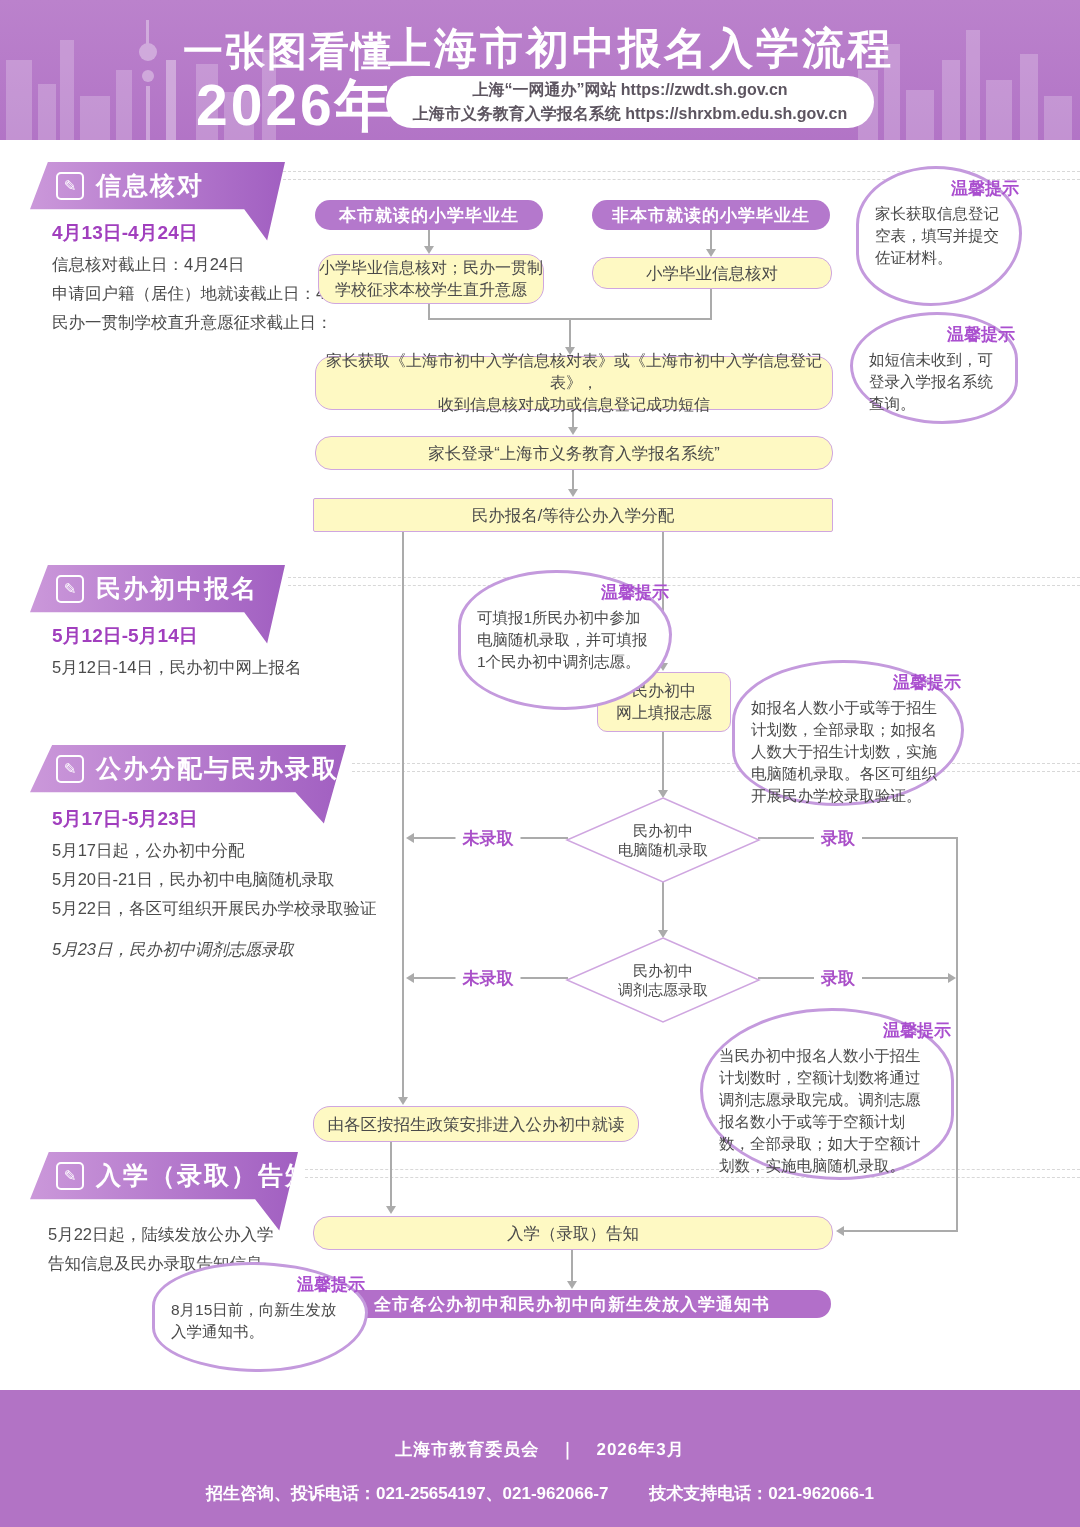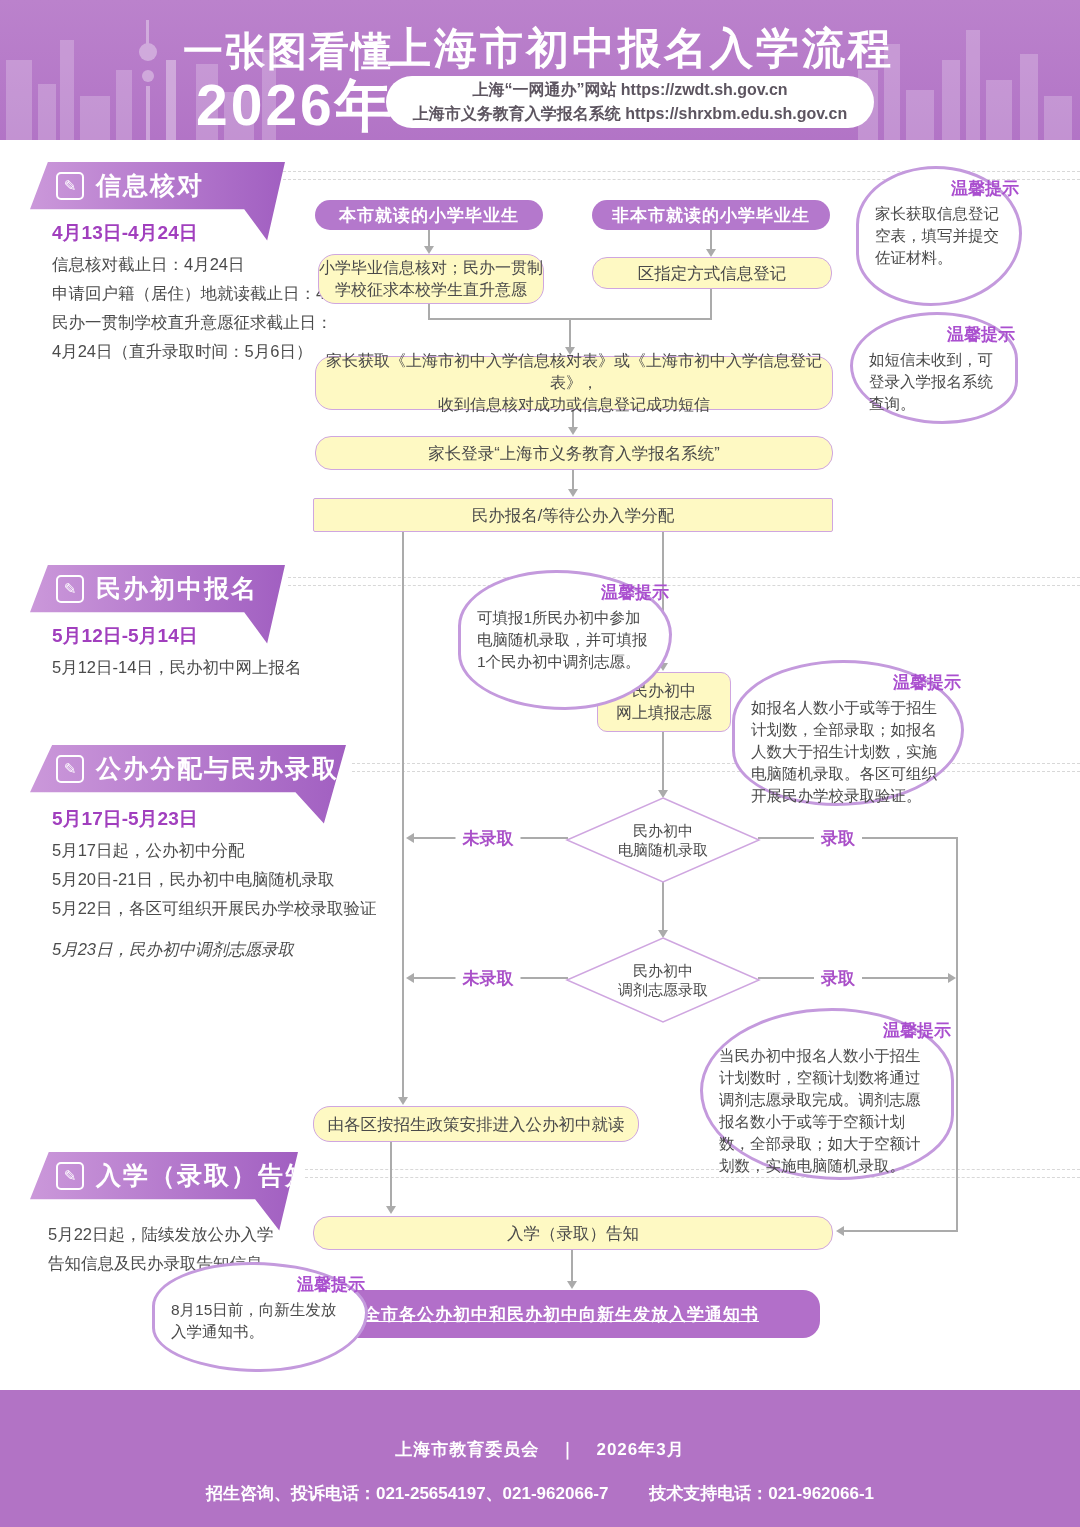--- a/index.html
+++ b/index.html
@@ -146,42 +146,41 @@
     <div class="rin">
         <span class="ric">✎</span>
       <span class="rtt">入学（录取）告知</span>
       </div>
   </div>
 
   <div class="sec-date" style="left:52px;top:220px;">4月13日-4月24日</div>
   <div class="sec-line" style="left:52px;top:250px;">信息核对截止日：4月24日</div>
   <div class="sec-line" style="left:52px;top:279px;">申请回户籍（居住）地就读截止日：4月24日</div>
   <div class="sec-line" style="left:52px;top:308px;">民办一贯制学校直升意愿征求截止日：</div>
-  <div class="sec-line" style="left:52px;top:337px;">4月24日（直升录取时间：5月6日）</div>
 
   <div class="sec-date" style="left:52px;top:623px;">5月12日-5月14日</div>
   <div class="sec-line" style="left:52px;top:653px;">5月12日-14日，民办初中网上报名</div>
 
   <div class="sec-date" style="left:52px;top:806px;">5月17日-5月23日</div>
   <div class="sec-line" style="left:52px;top:836px;">5月17日起，公办初中分配</div>
   <div class="sec-line" style="left:52px;top:865px;">5月20日-21日，民办初中电脑随机录取</div>
   <div class="sec-line" style="left:52px;top:894px;">5月22日，各区可组织开展民办学校录取验证</div>
   <div class="sec-line" style="left:52px;top:935px;font-style:italic;">5月23日，民办初中调剂志愿录取</div>
 
   <div class="sec-line" style="left:48px;top:1220px;">5月22日起，陆续发放公办入学</div>
   <div class="sec-line" style="left:48px;top:1249px;">告知信息及民办录取告知信息</div>
 
   <div class="pillhead" style="left:315px;top:200px;width:228px;height:30px;">本市就读的小学毕业生</div>
   <div class="pillhead" style="left:592px;top:200px;width:238px;height:30px;">非本市就读的小学毕业生</div>
 
   <div class="fcbox round" style="left:318px;top:254px;width:224px;height:48px;font-size:16px;">
     <div>小学毕业信息核对；民办一贯制</div>
     <div>学校征求本校学生直升意愿</div>
   </div>
-  <div class="fcbox round" style="left:592px;top:257px;width:238px;height:30px;border-radius:15px;">区指定方式信息登记</div>
+  <div class="fcbox round" style="left:592px;top:257px;width:238px;height:30px;border-radius:15px;">小学毕业信息核对</div>
 
   <div class="fcbox round" style="left:315px;top:356px;width:516px;height:52px;font-size:16px;">
     <div>家长获取《上海市初中入学信息核对表》或《上海市初中入学信息登记表》，</div>
     <div>收到信息核对成功或信息登记成功短信</div>
   </div>
 
   <div class="fcbox" style="left:315px;top:436px;width:516px;height:32px;border-radius:16px;">家长登录“上海市义务教育入学报名系统”</div>
 
   <div class="fcbox sq" style="left:313px;top:498px;width:518px;height:32px;">民办报名/等待公办入学分配</div>
 
@@ -207,21 +206,21 @@
     <div class="dtext">
       <div>民办初中</div>
       <div>调剂志愿录取</div>
     </div>
   </div>
 
   <div class="fcbox" style="left:313px;top:1106px;width:324px;height:34px;border-radius:17px;">由各区按招生政策安排进入公办初中就读</div>
 
   <div class="fcbox" style="left:313px;top:1216px;width:518px;height:32px;border-radius:16px;">入学（录取）告知</div>
 
-  <div class="finalbar" style="left:302px;top:1290px;width:518px;height:48px;text-decoration:underline;">全市各公办初中和民办初中向新生发放入学通知书</div>
+  <div class="finalbar" style="left:313px;top:1290px;width:518px;height:28px;">全市各公办初中和民办初中向新生发放入学通知书</div>
 
   <div class="vl" style="left:428px;top:230px;height:18px;"></div>
   <i class="ah d" style="left:424px;top:246px;"></i>
   <div class="vl" style="left:710px;top:230px;height:20px;"></div>
   <i class="ah d" style="left:706px;top:249px;"></i>
 
   <div class="vl" style="left:428px;top:302px;height:18px;"></div>
   <div class="vl" style="left:710px;top:287px;height:33px;"></div>
   <div class="hl" style="left:428px;top:318px;width:284px;"></div>
   <div class="vl" style="left:569px;top:318px;height:31px;"></div>

